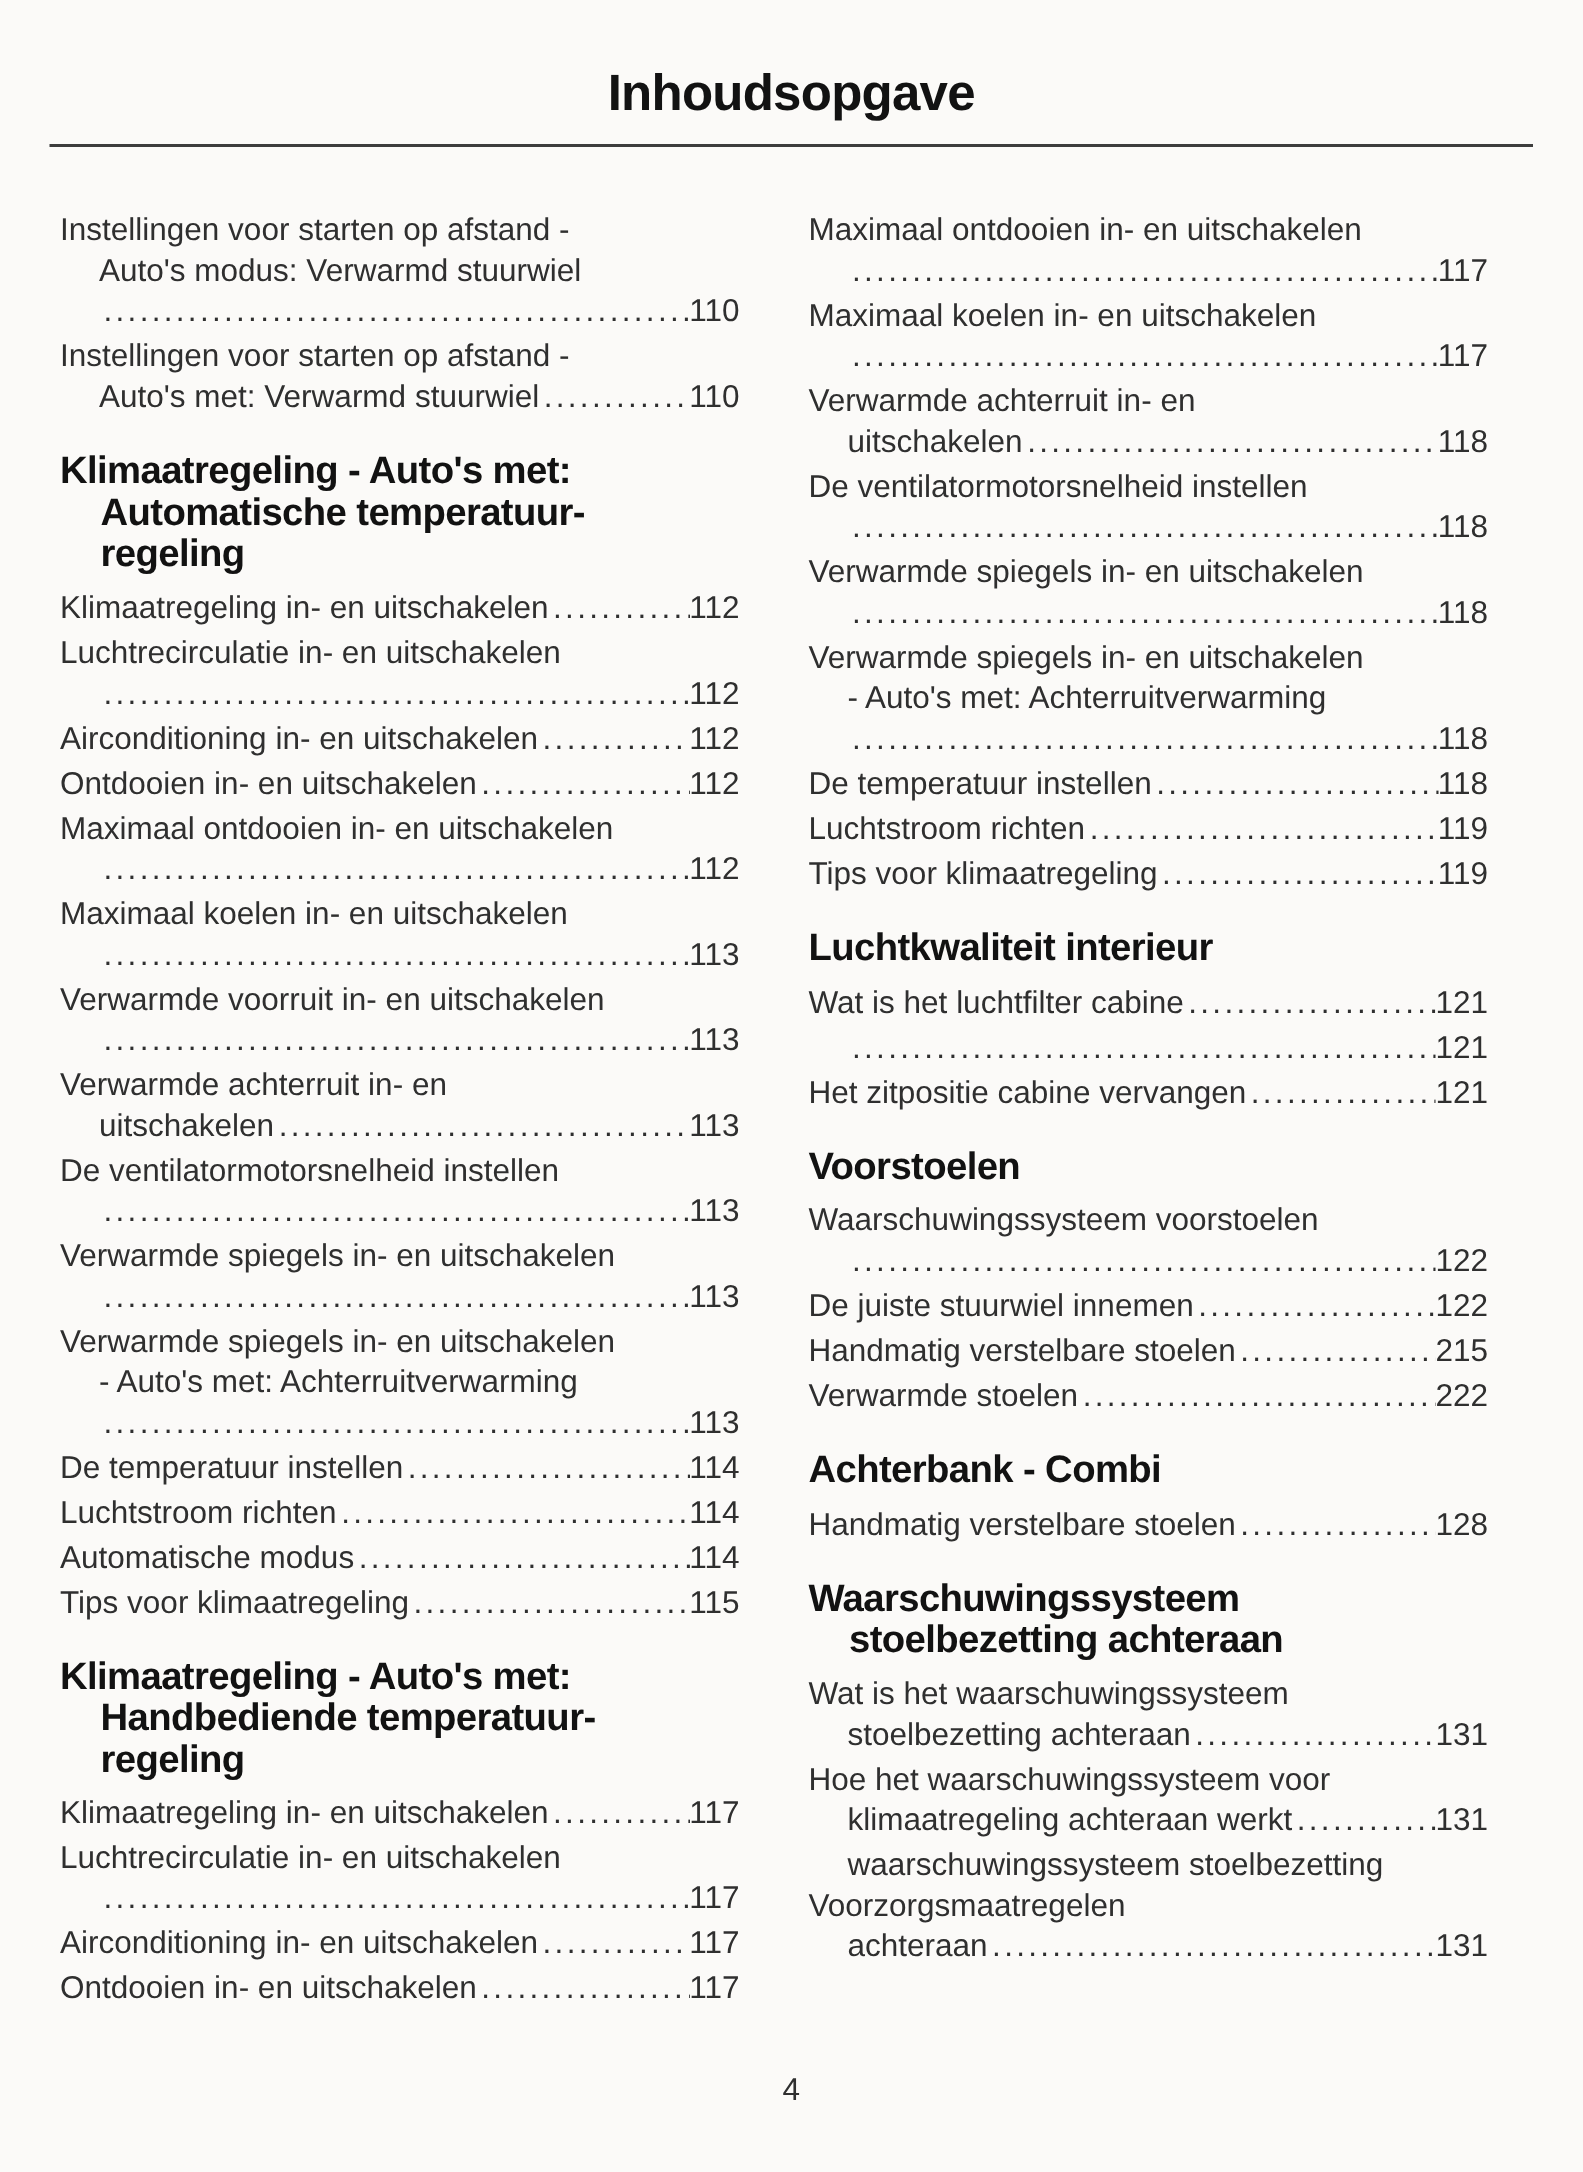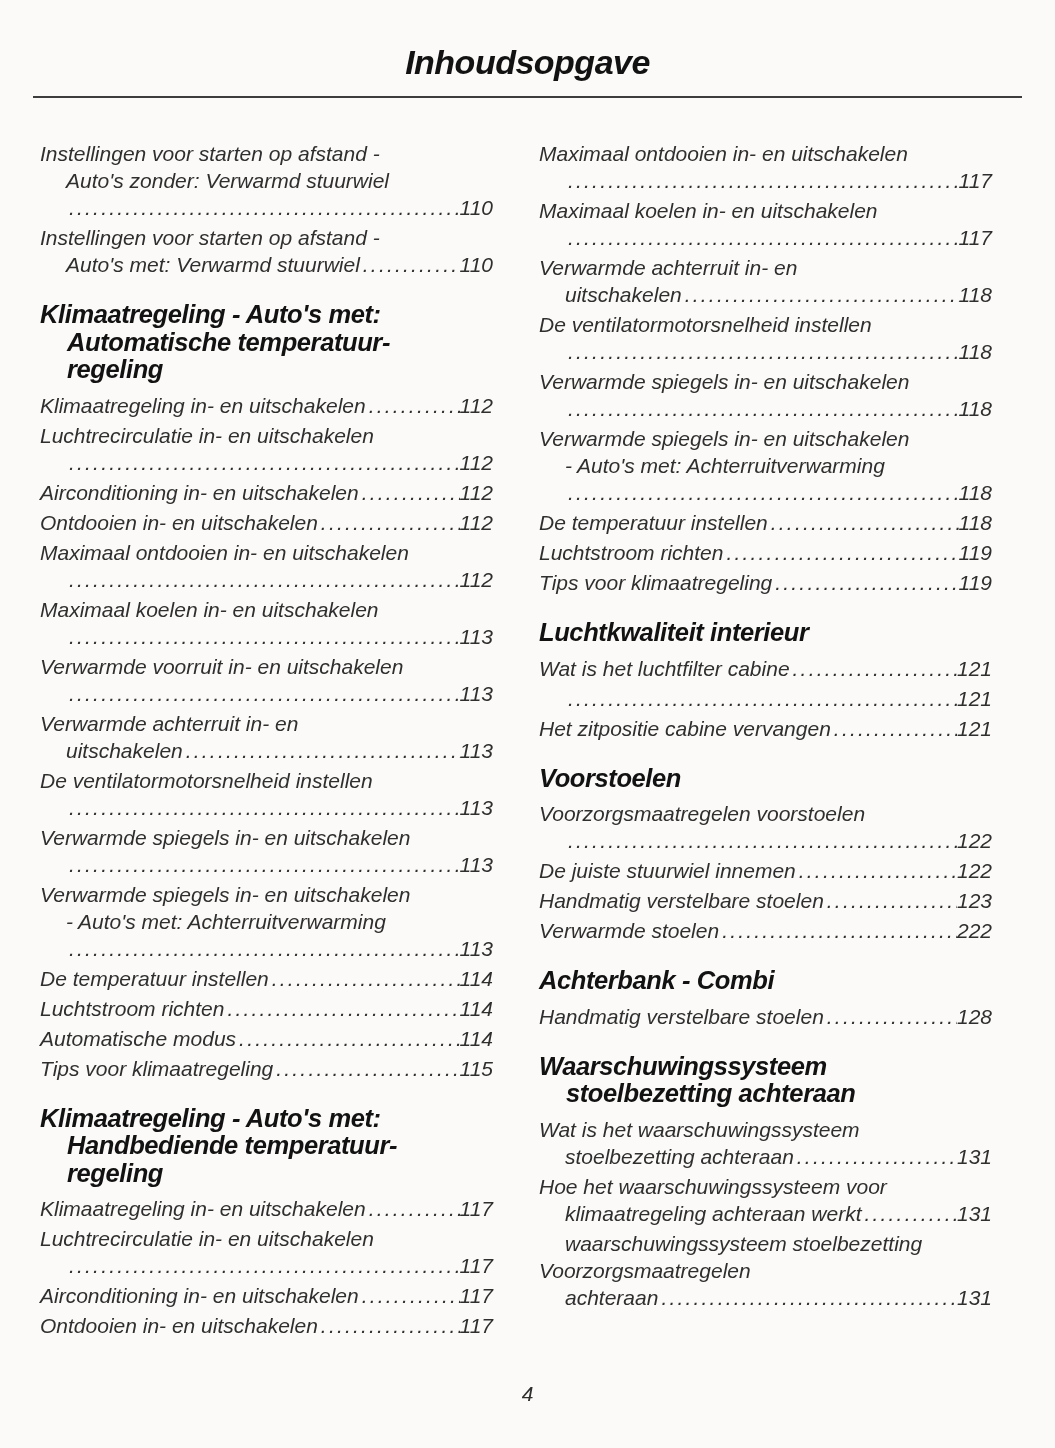--- a/index.html
+++ b/index.html
@@ -11,21 +11,20 @@
   *{ margin:0; padding:0; box-sizing:border-box; }
   html,body{ background:var(--background); }
   .page{
     position:relative;
     width:1055px;
     height:1448px;
     background:var(--background);
     font-family:"Liberation Sans", sans-serif;
     color:var(--text);
     overflow:hidden;
-    font-style:italic;
   }
   
   .hdr{ padding-top:44px; }
   .title{
     text-align:center;
     font-size:34px;
     font-weight:bold;
     letter-spacing:-0.5px;
     color:var(--heading);
     line-height:1.1;
@@ -100,21 +99,21 @@
     <div class="rule"></div>
   </div>
 
   <div class="columns">
     <div class="col" id="col-0">
         <div class="entry">
           <div class="line">
             <span class="t">Instellingen voor starten op afstand -</span>
           </div>
           <div class="line cont">
-            <span class="t">Auto's zonder: Verwarmd stuurwiel</span>
+            <span class="t">Auto's modus: Verwarmd stuurwiel</span>
           </div>
           <div class="line cont leader">
             <span class="t"></span>
             <span class="dots"></span>
             <span class="pg">110</span>
           </div>
         </div>
         <div class="entry">
           <div class="line">
             <span class="t">Instellingen voor starten op afstand -</span>
@@ -406,40 +405,40 @@
             <span class="t">Het zitpositie cabine vervangen</span>
             <span class="dots"></span>
             <span class="pg">121</span>
           </div>
         </div>
         <div class="heading">
           <div class="h-line">Voorstoelen</div>
         </div>
         <div class="entry">
           <div class="line">
-            <span class="t">Voorzorgsmaatregelen voorstoelen</span>
+            <span class="t">Waarschuwingssysteem voorstoelen</span>
           </div>
           <div class="line cont leader">
             <span class="t"></span>
             <span class="dots"></span>
             <span class="pg">122</span>
           </div>
         </div>
         <div class="entry">
           <div class="line leader">
             <span class="t">De juiste stuurwiel innemen</span>
             <span class="dots"></span>
             <span class="pg">122</span>
           </div>
         </div>
         <div class="entry">
           <div class="line leader">
             <span class="t">Handmatig verstelbare stoelen</span>
             <span class="dots"></span>
-            <span class="pg">123</span>
+            <span class="pg">215</span>
           </div>
         </div>
         <div class="entry">
           <div class="line leader">
             <span class="t">Verwarmde stoelen</span>
             <span class="dots"></span>
             <span class="pg">222</span>
           </div>
         </div>
         <div class="heading">

